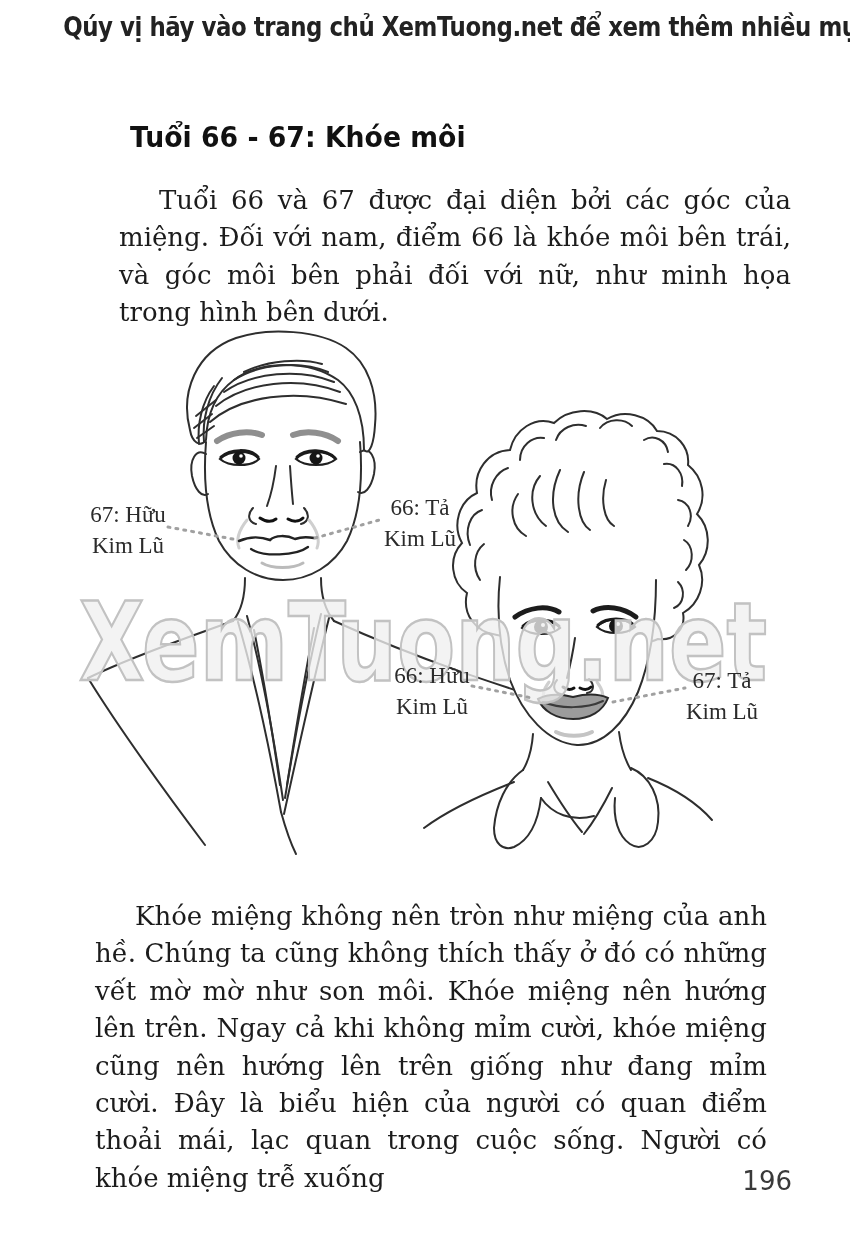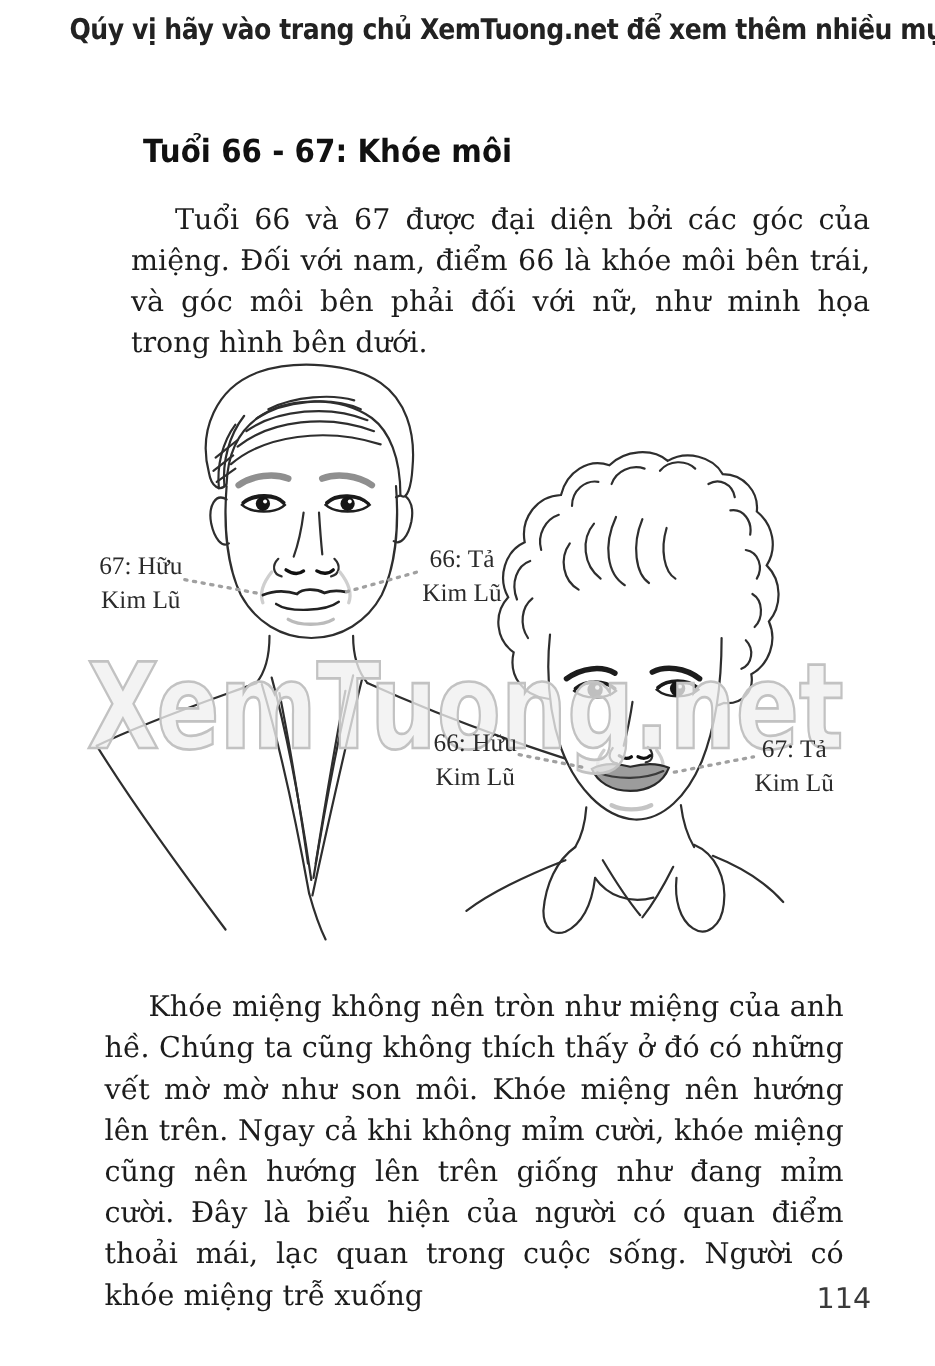--- a/index.html
+++ b/index.html
@@ -222,15 +222,15 @@
     <div>66: Hữu</div>
     <div>Kim Lũ</div>
   </div>
   <div class="fig-label" id="label-female-right">
     <div>67: Tả</div>
     <div>Kim Lũ</div>
   </div>
 
   <div class="para" id="para-2">Khóe miệng không nên tròn như miệng của anh hề. Chúng ta cũng không thích thấy ở đó có những vết mờ mờ như son môi. Khóe miệng nên hướng lên trên. Ngay cả khi không mỉm cười, khóe miệng cũng nên hướng lên trên giống như đang mỉm cười. Đây là biểu hiện của người có quan điểm thoải mái, lạc quan trong cuộc sống. Người có khóe miệng trễ xuống</div>
 
-  <div class="page-number">114</div>
+  <div class="page-number">196</div>
 
 </div>
 
 </body></html>

